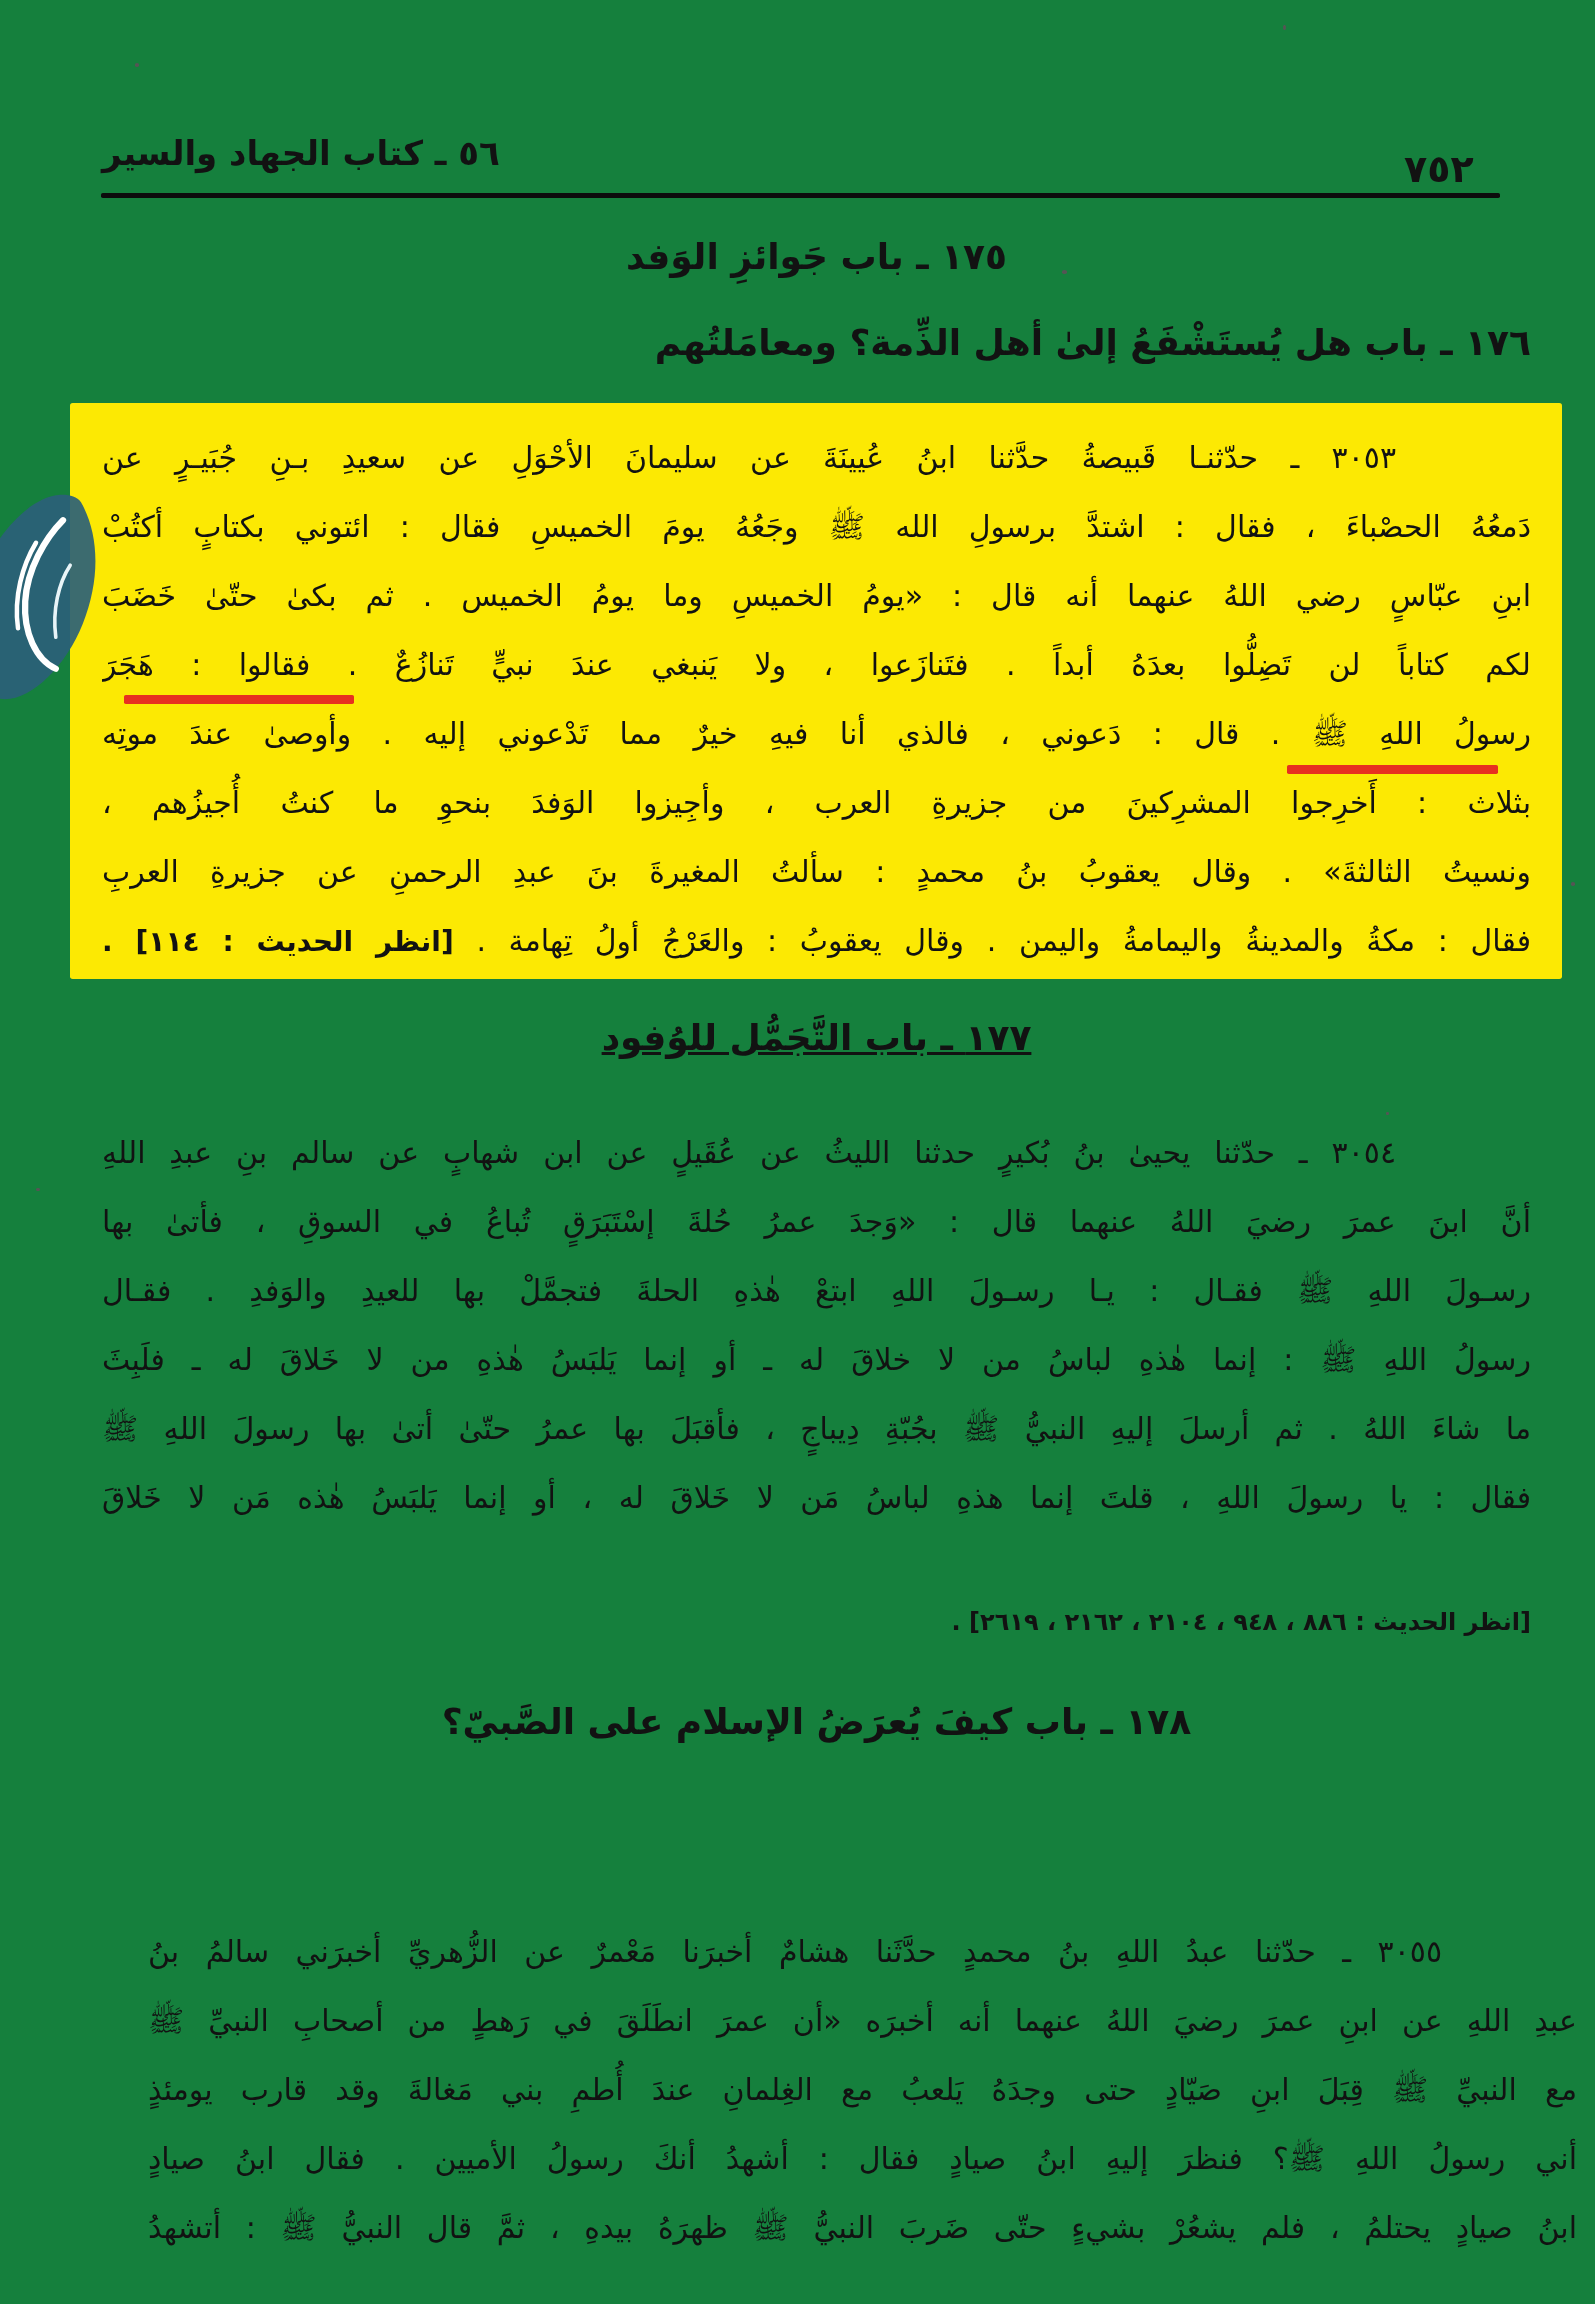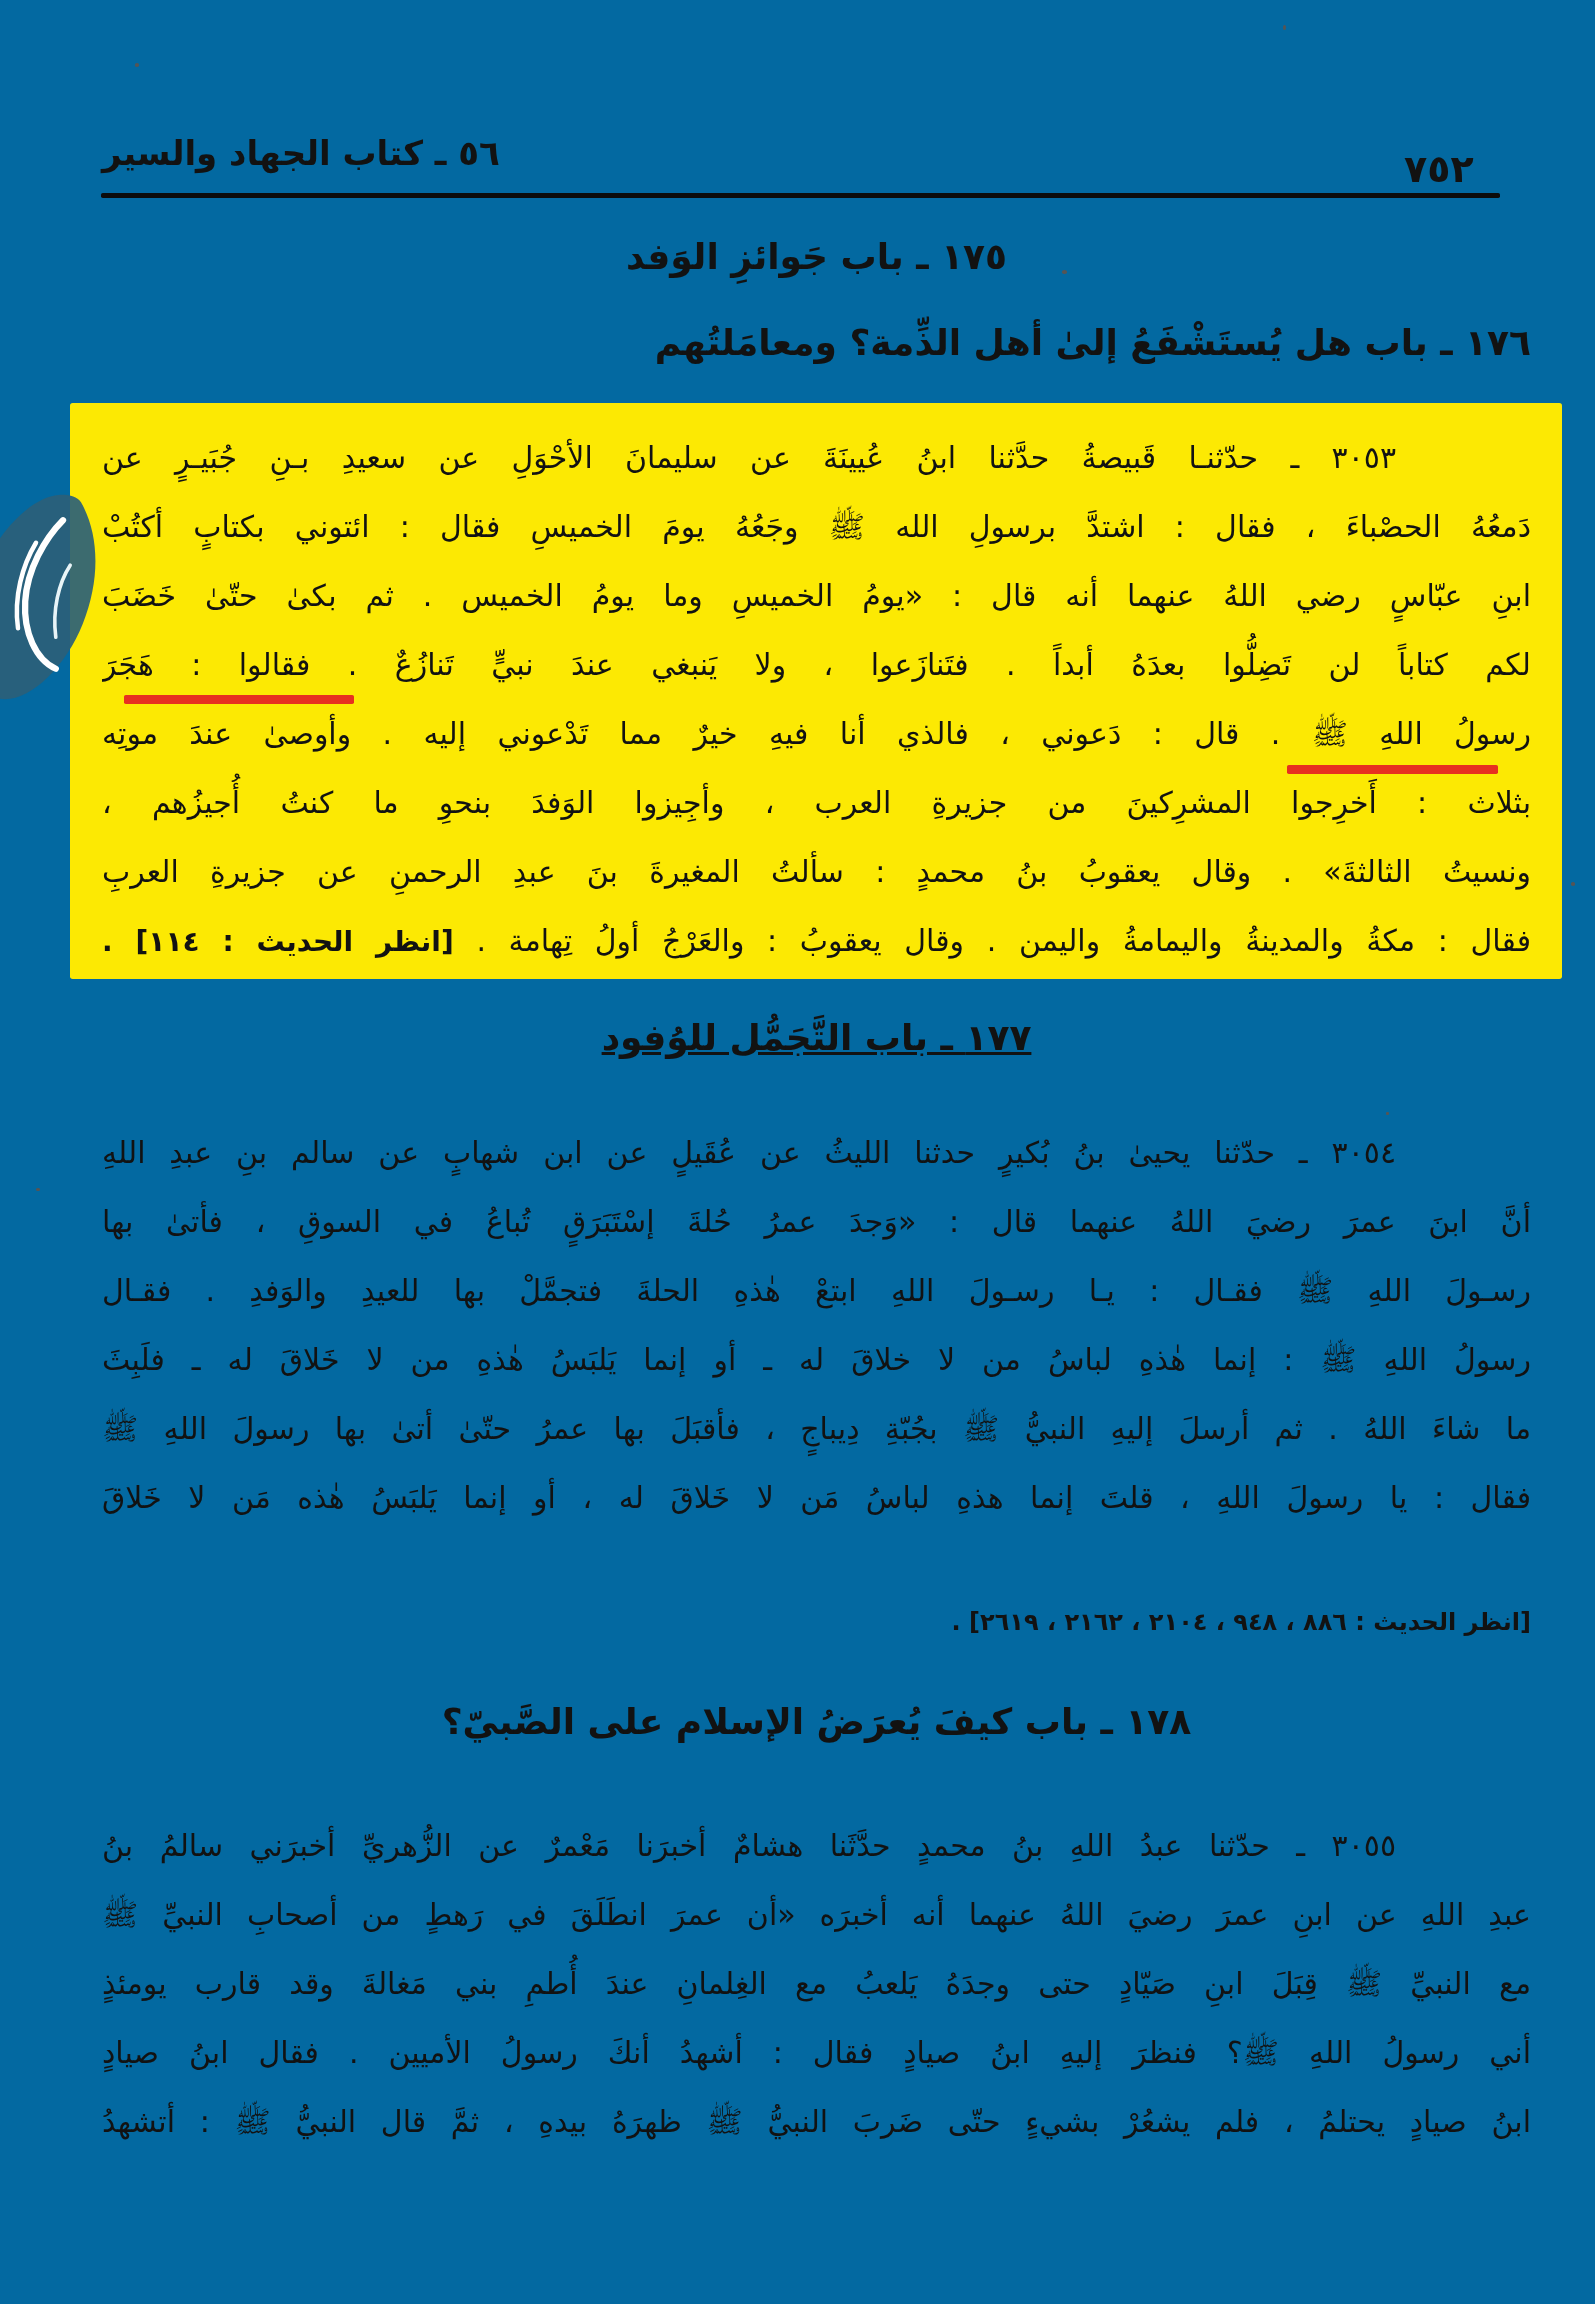--- a/index.html
+++ b/index.html
@@ -1,19 +1,19 @@
 <!DOCTYPE html>
 <html lang="ar" style="font-size:14.4px"><head>
 <meta charset="utf-8">
 <style>
   html,body{margin:0;padding:0;background:#e8e8e8;}
   .page{
     position:relative;
     width:1596px;height:2304px;
-    background:#0369a1;
+    background:#15803d;
     font-family:"DejaVu Sans", sans-serif;
     color:#121212;
     overflow:hidden;
   }
   
   .book-header{
     position:absolute;top:133px;left:102px;
     direction:rtl;font-size:34px;font-weight:bold;letter-spacing:0;
   }
   .page-number{
@@ -39,21 +39,21 @@
     position:absolute;top:403px;left:70px;width:1492px;height:576px;
     background:#fce903;
     border-radius:2.7px;
   }
   .hadith{
     position:absolute;left:102px;width:1429px;
     direction:rtl;font-size:30px;line-height:69px;
   }
   .hadith-3053{top:423px;}
   .hadith-3054{top:1118px;}
-  .hadith-3055{top:1811px;}
+  .hadith-3055{top:1917px;margin-left:46px;}
   .jline{
     display:block;height:69px;overflow:hidden;
     text-align:justify;text-align-last:justify;
     white-space:nowrap;
   }
   .jline.indent{padding-right:135px;}
   .lastline{
     display:block;height:69px;overflow:hidden;
     text-align:justify;text-align-last:right;
   }

